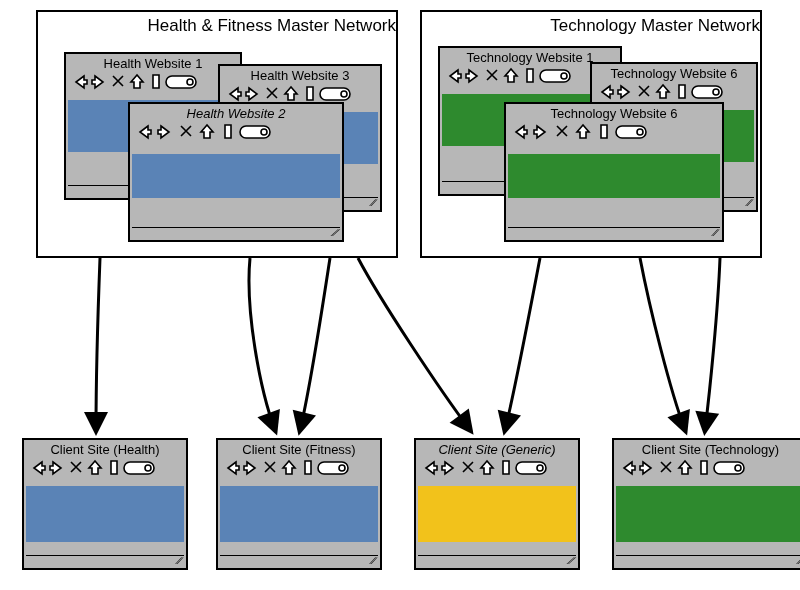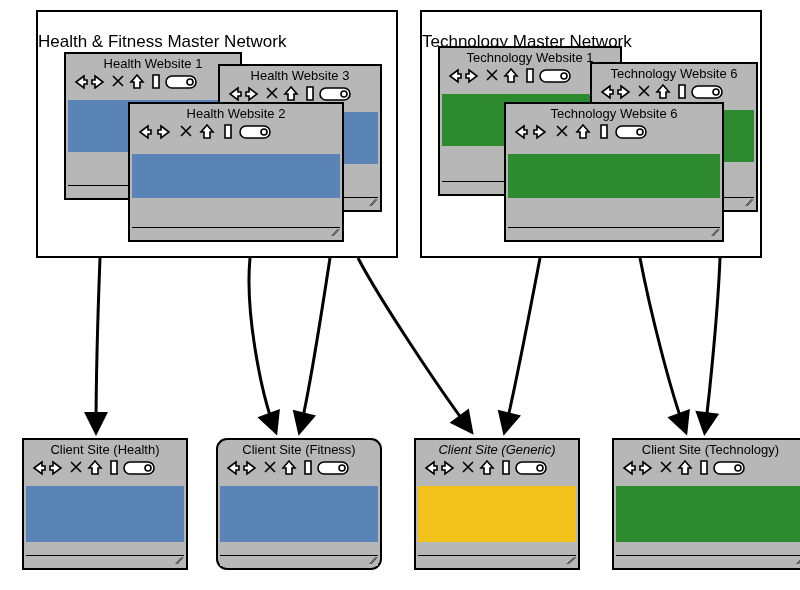--- a/index.html
+++ b/index.html
@@ -13,22 +13,22 @@
   }
   .master-box {
     position: absolute;
     border: 2px solid #000;
     background: #fff;
     box-sizing: border-box;
   }
   .master-title {
     font-size: 17px;
     font-weight: 400;
-    text-align: left;
-    margin-top: 20px;
+    text-align: right;
+    margin-top: 4px;
   }
   .browser {
     position: absolute;
     background: #b7b7b7;
     border: 2px solid #000;
     box-sizing: border-box;
   }
   .browser .title {
     text-align: center;
     font-size: 13px;
@@ -167,21 +167,21 @@
     <svg width="34" height="18" class="urlbar">
         <use href="#ico-url"></use>
       </svg>
   </div>
   <div class="content" style="top: 46px; height: 52px; background: rgb(90, 131, 182);"></div>
   <div class="footer">
       <span class="grip">⁄⁄</span>
     </div>
 </div>
 
-<div class="browser" style="left:128px; top:102px; width:216px; height:140px; z-index:2;">
+<div class="browser" style="left:128px; top:102px; width:216px; height:140px; z-index:2;font-style:italic;">
   <div class="title">Health Website 2</div>
   <div class="toolbar">
     <svg width="18" height="20">
         <use href="#ico-back"></use>
       </svg>
     <svg width="18" height="20">
         <use href="#ico-fwd"></use>
       </svg>
     <svg width="18" height="20">
         <use href="#ico-x"></use>
@@ -307,21 +307,21 @@
     <svg width="34" height="18" class="urlbar">
         <use href="#ico-url"></use>
       </svg>
   </div>
   <div class="content" style="top: 46px; height: 56px; background: rgb(90, 131, 182);"></div>
   <div class="footer">
       <span class="grip">⁄⁄</span>
     </div>
 </div>
 
-<div class="browser" style="left:216px; top:438px; width:166px; height:132px;border-radius:11px;">
+<div class="browser" style="left:216px; top:438px; width:166px; height:132px;">
   <div class="title">Client Site (Fitness)</div>
   <div class="toolbar">
     <svg width="16" height="18">
         <use href="#ico-back"></use>
       </svg>
     <svg width="16" height="18">
         <use href="#ico-fwd"></use>
       </svg>
     <svg width="16" height="18">
         <use href="#ico-x"></use>

